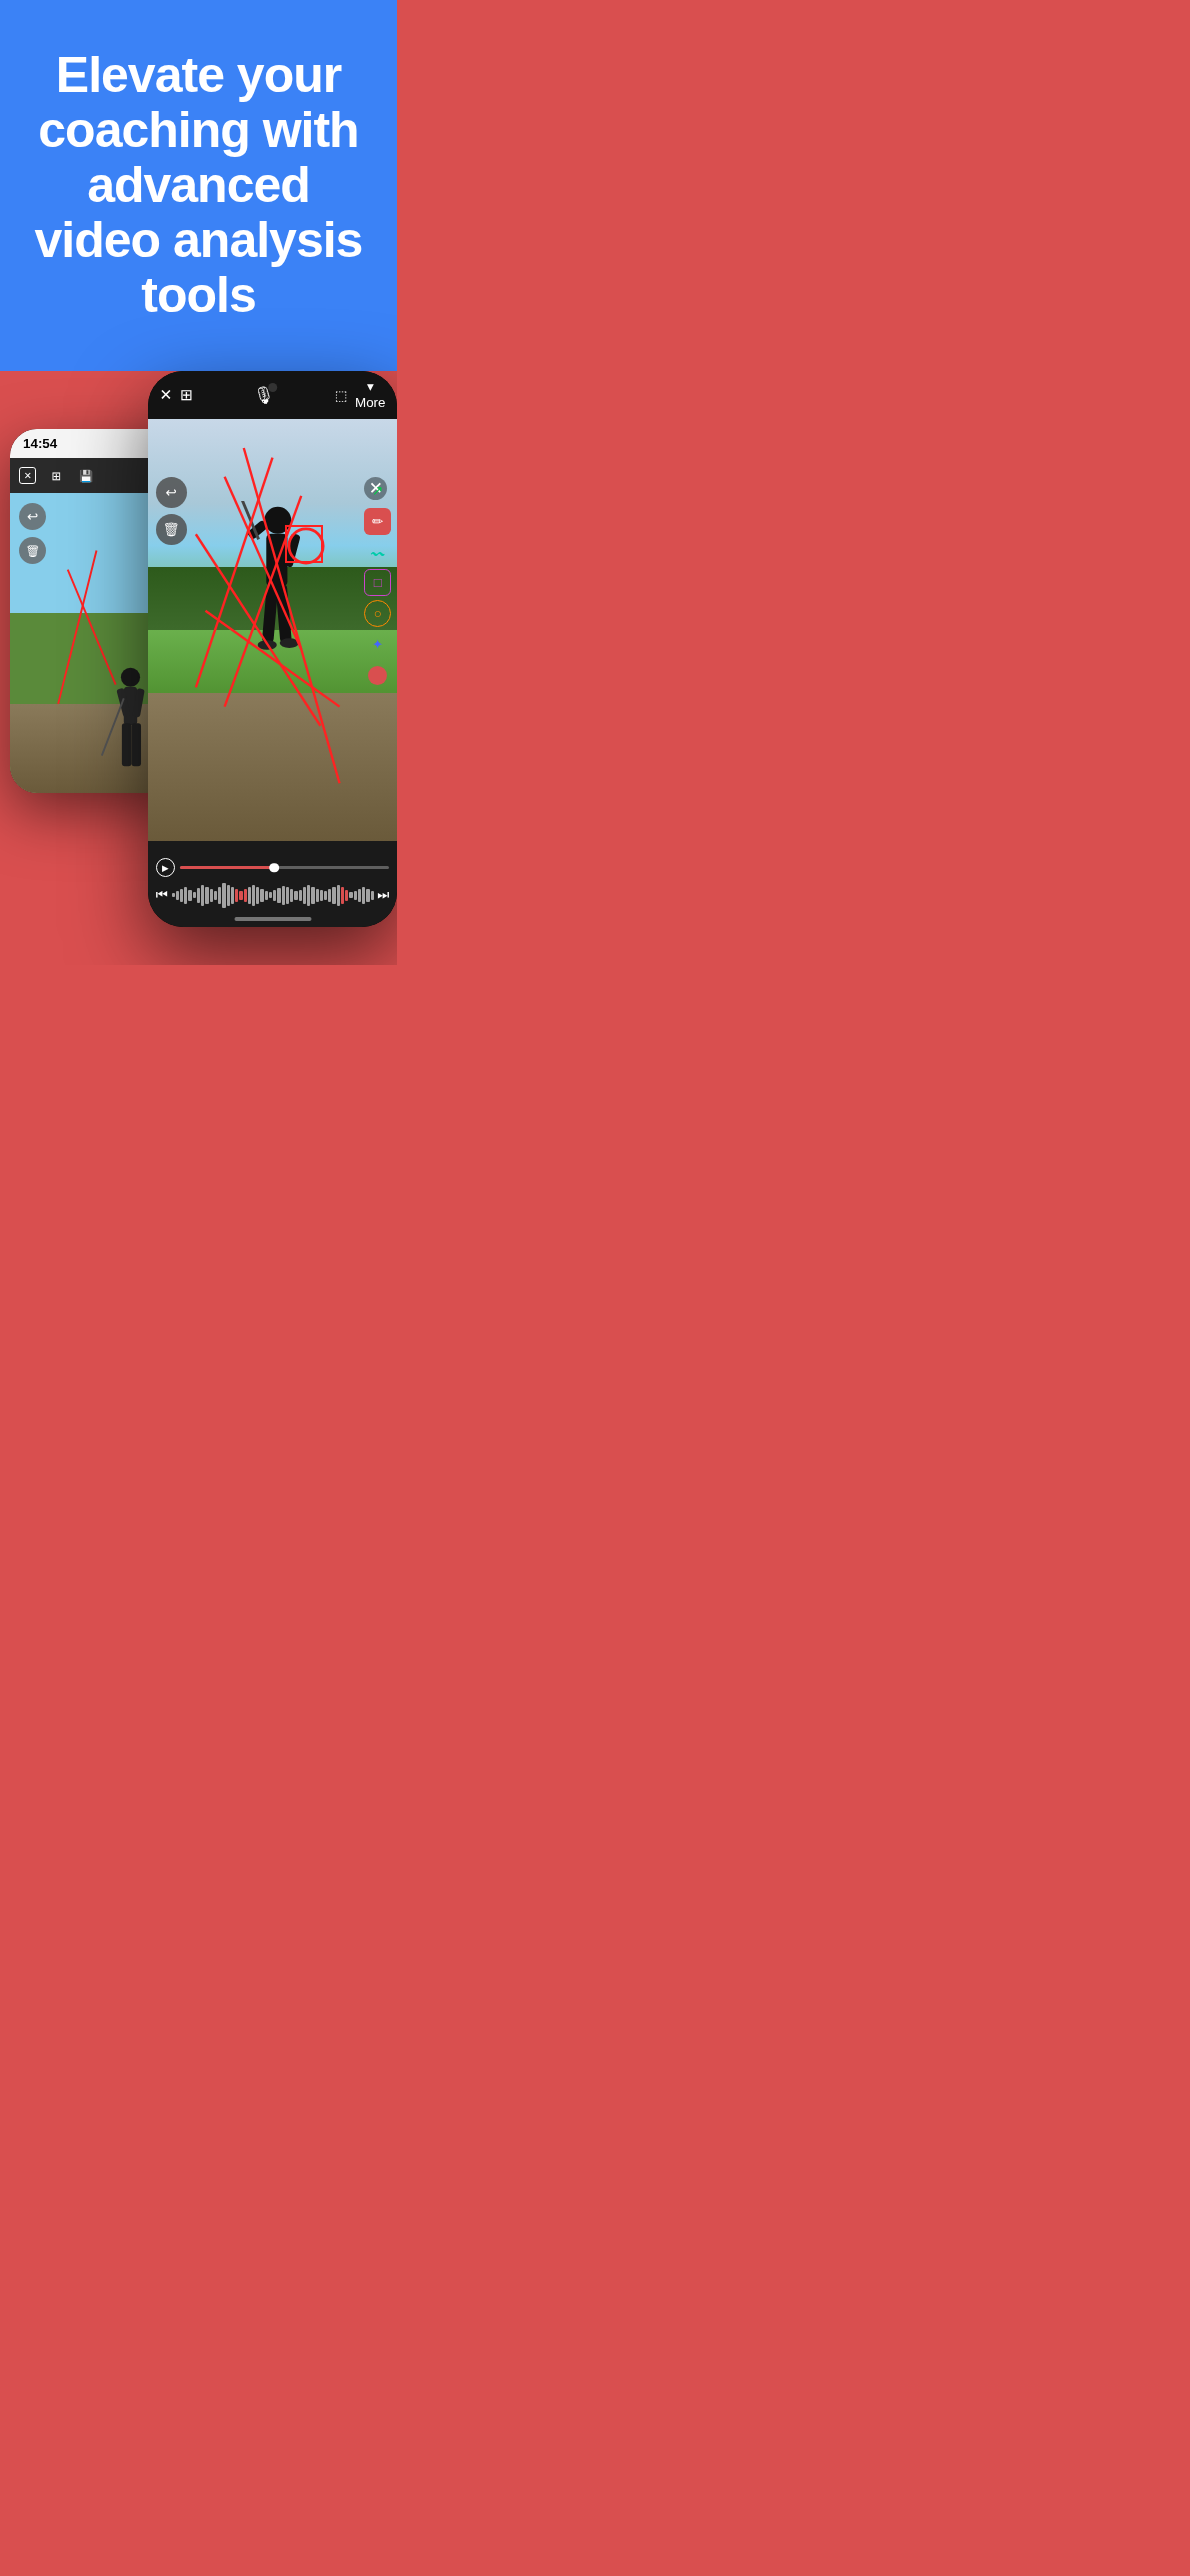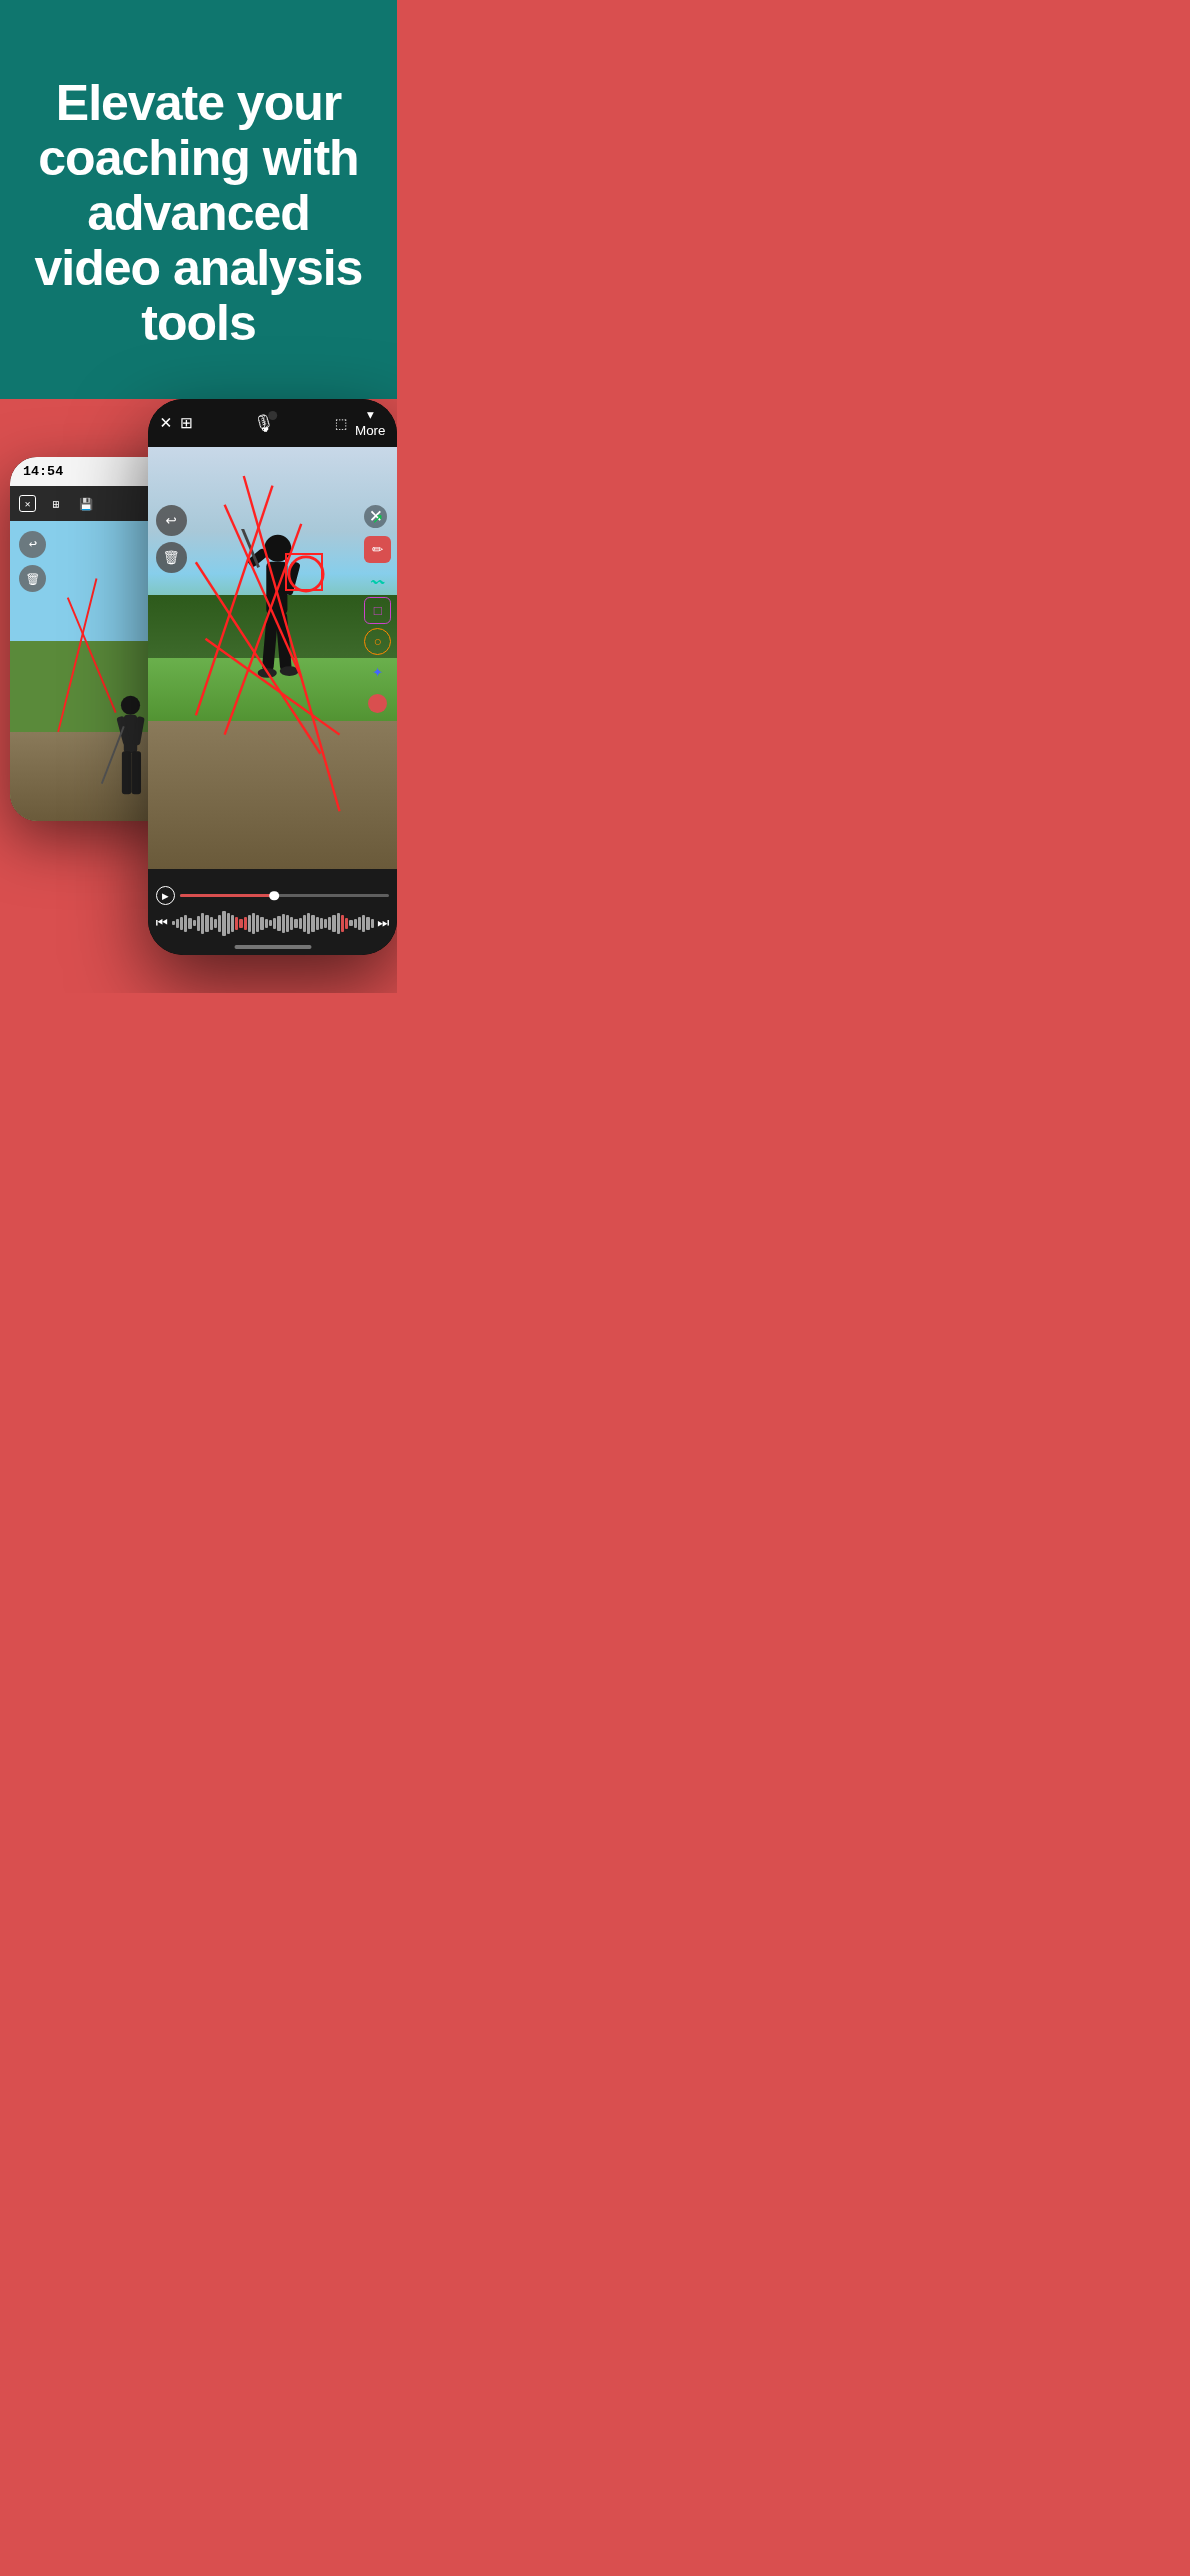--- a/index.html
+++ b/index.html
@@ -11,22 +11,22 @@
       background-color: #d94f4f;
       font-family: -apple-system, BlinkMacSystemFont, 'Helvetica Neue', sans-serif;
       overflow-x: hidden;
       display: flex;
       flex-direction: column;
       align-items: center;
     }
 
     .hero-section {
       width: 100%;
-      background-color: #0f766e;
-      padding: 76px 29px 29px;
+      background-color: #3b82f6;
+      padding: 48px 29px 29px;
       text-align: center;
     }
 
     .main-headline {
       font-size: 50px;
       font-weight: 700;
       color: #ffffff;
       line-height: 1.1;
       letter-spacing: -1px;
       margin-bottom: 19px;
@@ -65,21 +65,20 @@
       z-index: 1;
     }
 
     .phone-back-inner {
       width: 100%;
       height: 100%;
       background: #fca5a5;
       border-radius: 27px;
       overflow: hidden;
       position: relative;
-      font-family: Liberation Mono, monospace;
     }
 
     .phone-back-status {
       background: #f5f5f5;
       height: 29px;
       display: flex;
       align-items: center;
       justify-content: flex-start;
       padding: 0 13.4px;
     }

